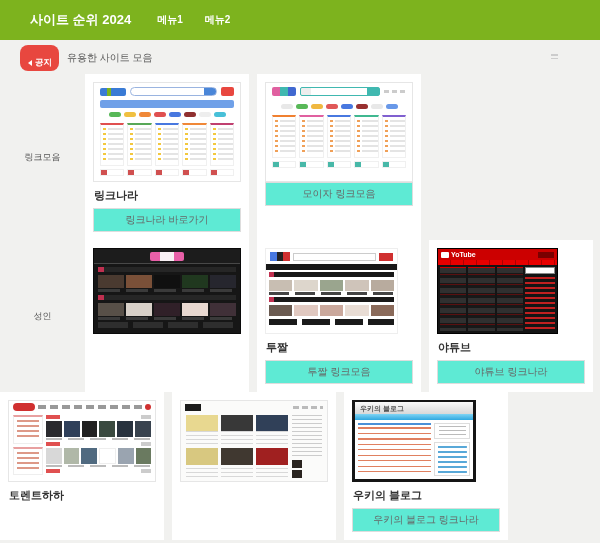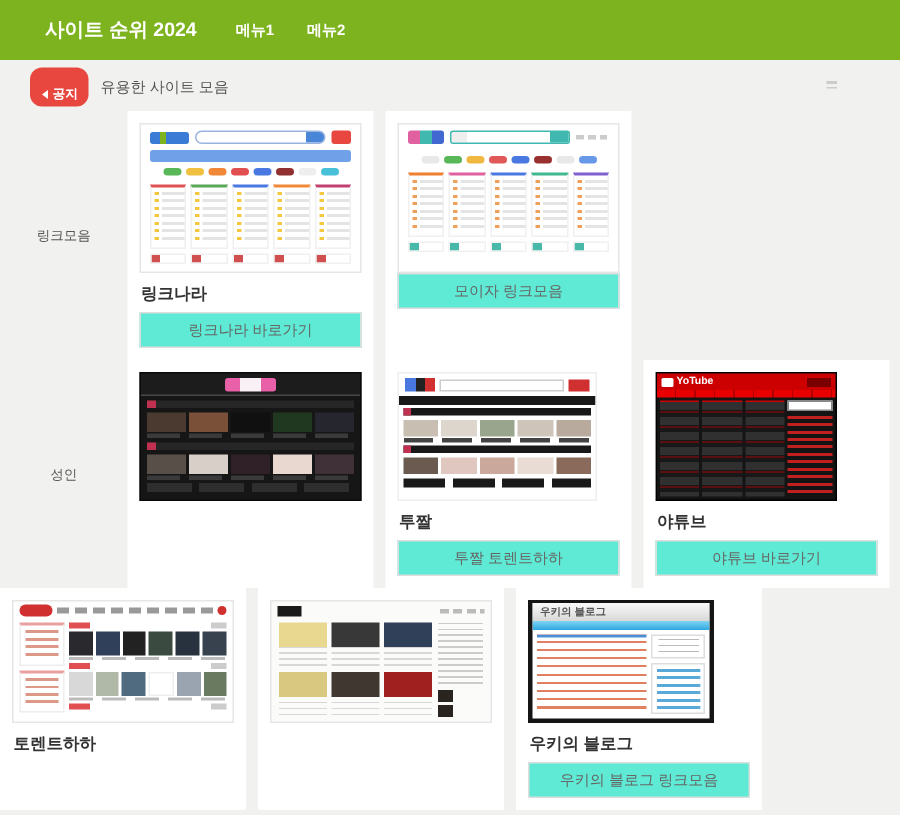--- a/index.html
+++ b/index.html
@@ -325,21 +325,21 @@
         <div class="tj-row r2">
             <i></i>
             <i></i>
             <i></i>
             <i></i>
             <i></i>
           </div>
         <div class="tj-foot"></div>
       </div>
       <div class="site-name">투짤</div>
-      <button class="go-btn">투짤 토렌트하하</button>
+      <button class="go-btn">투짤 링크모음</button>
     </div>
     <div class="card">
       <div class="thumb h86 t-yt">
         <div class="yt-img">
           <div class="yt-head">
             <span class="yt-play"></span>
             <span class="yt-logo-text">YoTube</span>
             <span class="yt-hbtn"></span>
           </div>
           <div class="yt-nav"></div>
@@ -348,21 +348,21 @@
             <div class="yt-col"></div>
             <div class="yt-col"></div>
             <div class="yt-side">
               <div class="yt-search"></div>
               <div class="yt-list"></div>
             </div>
           </div>
         </div>
       </div>
       <div class="site-name">야튜브</div>
-      <button class="go-btn">야튜브 바로가기</button>
+      <button class="go-btn">야튜브 링크나라</button>
     </div>
   </div>
 </div>
 
 <div class="section">
   <div class="cards">
     <div class="card">
       <div class="thumb h82">
         <div class="th-top">
           <div class="th-logo"></div>
@@ -432,16 +432,16 @@
         <div class="wk-blue"></div>
         <div class="wk-body">
           <div class="wk-main"></div>
           <div class="wk-side">
             <div class="wk-box1"></div>
             <div class="wk-box2"></div>
           </div>
         </div>
       </div>
       <div class="site-name">우키의 블로그</div>
-      <button class="go-btn">우키의 블로그 링크모음</button>
+      <button class="go-btn">우키의 블로그 링크나라</button>
     </div>
   </div>
 </div>
 
 </body></html>

